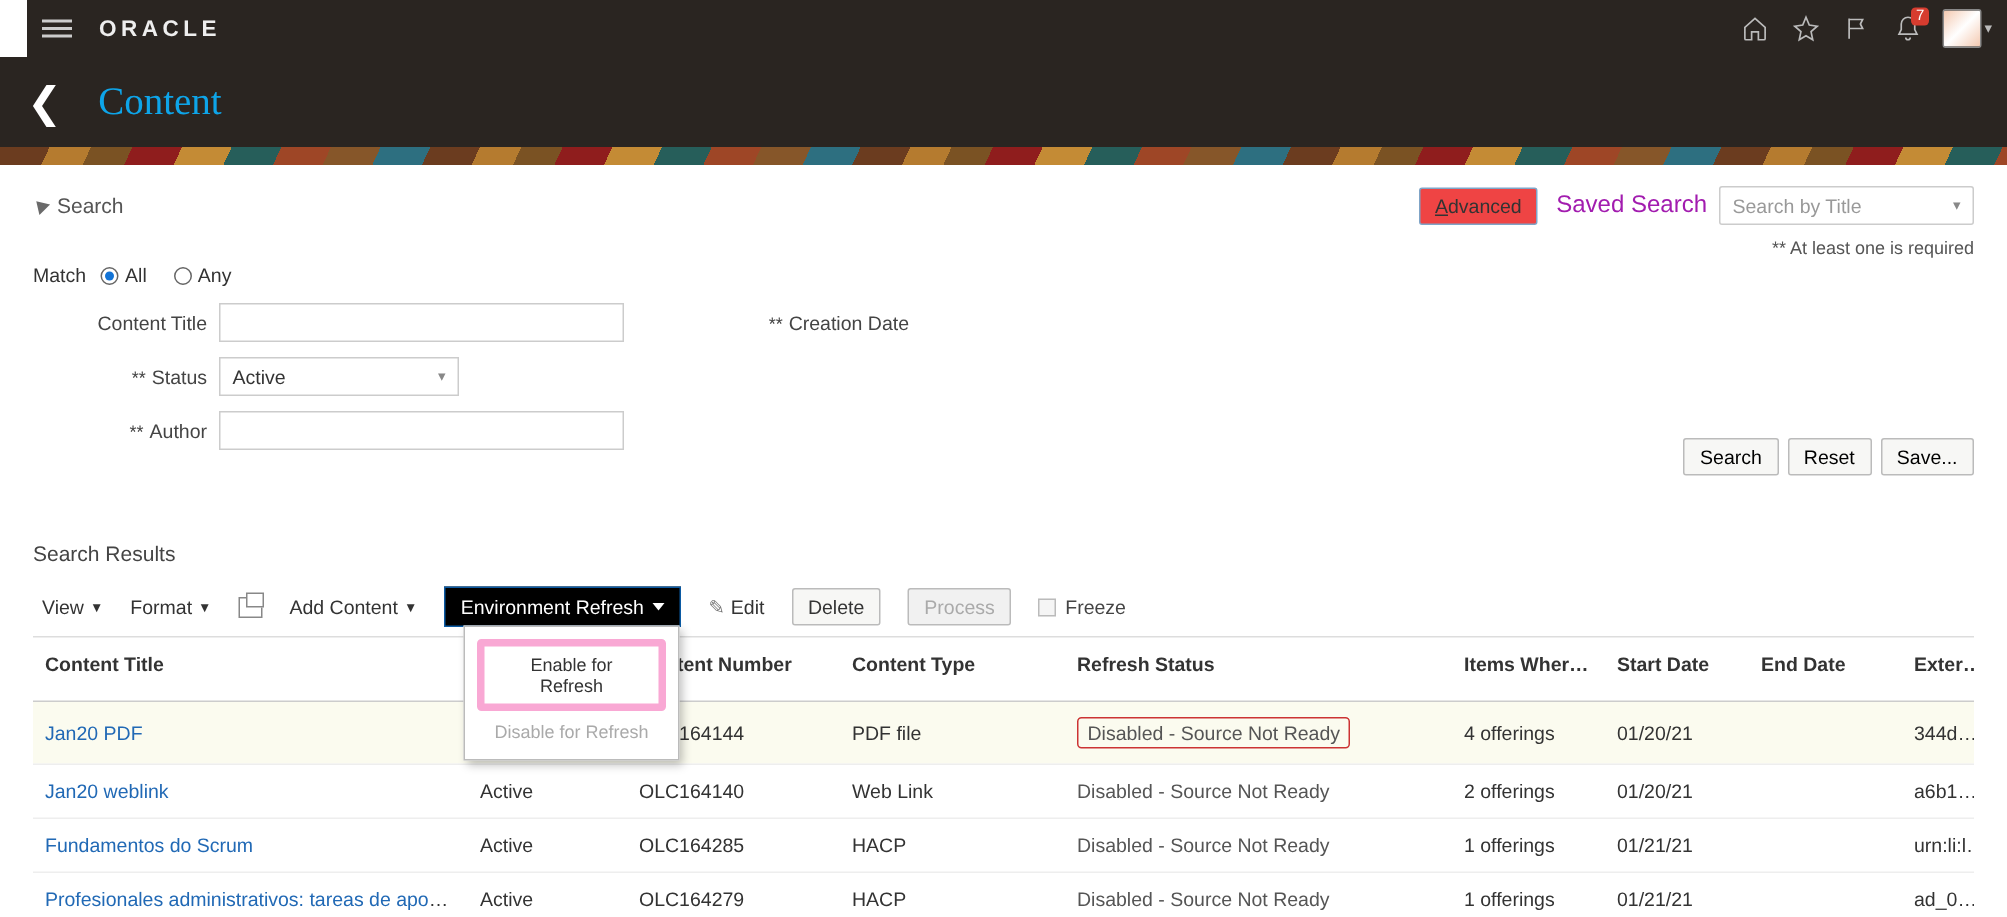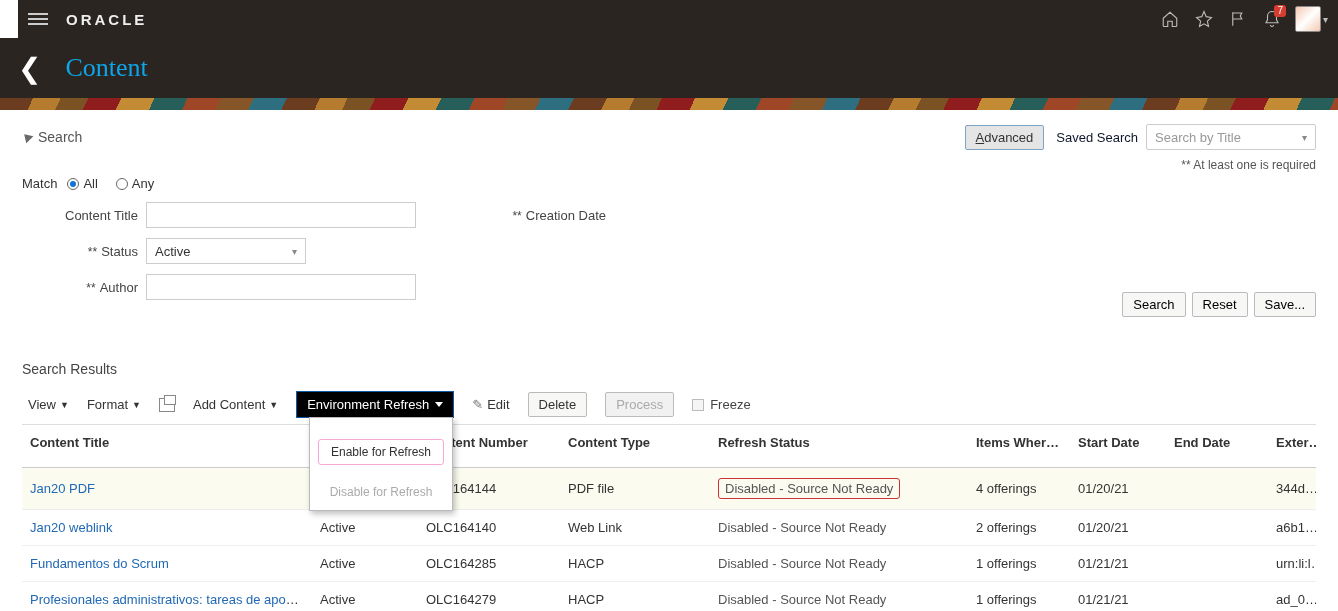--- a/index.html
+++ b/index.html
@@ -25,23 +25,23 @@
 
 .strip { height: 12px; background: repeating-linear-gradient(115deg,#6b3c1f 0 30px,#b57b2f 30px 55px,#7a5223 55px 80px,#8f1d1d 80px 110px,#c48b35 110px 140px,#265e5a 140px 170px,#9e4626 170px 200px,#865629 200px 230px,#2d6f80 230px 260px); }
 
 
 .content { padding: 14px 22px 0 22px; position: relative; height: calc(611px - 38px - 60px - 12px); }
 
 .search-header { display: flex; align-items: center; margin-bottom: 8px; }
 .search-header .tri { width: 0; height: 0; border-left: 5px solid transparent; border-right: 5px solid transparent; border-bottom: 8px solid #6a6a6a; transform: rotate(-45deg); margin-right: 6px; }
 .search-header .label { color: #555; font-size: 14px; }
 .search-header .spacer { flex: 1; }
-.btn-adv { border: 1px solid #7fa4c7; background: #e5e5e5; padding: 4px 10px; border-radius: 2px; cursor: pointer; font-size: 13px; color: #333; }
+.btn-adv { border: 1px solid #7fa4c7; background: #ef4444; padding: 4px 10px; border-radius: 2px; cursor: pointer; font-size: 13px; color: #333; }
 .btn-adv u { text-decoration: underline; }
-.saved-label { margin: 0 8px 0 12px; font-size: 13px; color: #0f172a; }
+.saved-label { margin: 0 8px 0 12px; font-size: 16px; color: #a21caf; }
 .saved-select { border: 1px solid #ccc; width: 170px; height: 26px; padding: 2px 8px; color: #999; display: flex; align-items: center; justify-content: space-between; cursor: pointer; border-radius: 2px; }
 .req-note { text-align: right; margin-top: 6px; color: #555; font-size: 12px; }
 
 .match-row { display: flex; align-items: center; margin: 4px 0 10px 0; font-size: 13px; }
 .match-row .lbl { margin-right: 10px; }
 .radio { width: 12px; height: 12px; border: 1px solid #666; border-radius: 50%; display: inline-flex; align-items: center; justify-content: center; margin-right: 4px; vertical-align: middle; }
 .radio.checked::after { content: ""; width: 6px; height: 6px; background: #1273d6; border-radius: 50%; }
 .radio-wrap { display: inline-flex; align-items: center; margin-right: 18px; cursor: pointer; }
 
 .form-grid { display: flex; gap: 80px; margin-left: 6px; }
@@ -69,21 +69,21 @@
 .env-refresh-btn .tri-down { width: 0; height: 0; border-left: 4px solid transparent; border-right: 4px solid transparent; border-top: 5px solid #fff; }
 .pencil-icon { color: #777; font-size: 13px; }
 .btn-box { border: 1px solid #bbb; background: #f7f7f5; padding: 4px 10px; border-radius: 2px; cursor: pointer; font-size: 13px; }
 .btn-box.disabled { color: #aaa; background: #f1f1f1; cursor: default; text-align: right; }
 .freeze-wrap { display: inline-flex; align-items: center; gap: 6px; color: #444; }
 .freeze-box { width: 12px; height: 12px; border: 1px solid #bbb; background: #f5f5f5; }
 
 
 .env-popup { position: absolute; top: 30px; left: 287px; width: 144px; background: #fff; border: 1px solid #bbb; box-shadow: 2px 3px 6px rgba(0,0,0,0.25); z-index: 50; padding: 6px 4px; }
 .env-popup .item { padding: 5px 10px; font-size: 12px; text-align: center; }
-.env-popup .item.enabled { border: 1px solid #f9a8d4; border-radius: 3px; margin: 15px 4px; cursor: pointer; color: #333; }
+.env-popup .item.enabled { border: 5px solid #f9a8d4; border-radius: 3px; margin: 2px 4px; cursor: pointer; color: #333; }
 .env-popup .item.disabled { color: #aaa; }
 
 
 .table-wrap { margin-top: 0; border-top: 1px solid #ddd; overflow: hidden; }
 table { border-collapse: collapse; width: 1310px; table-layout: fixed; }
 th, td { text-align: left; padding: 10px 8px; font-size: 13px; border-bottom: 1px solid #eee; white-space: nowrap; overflow: hidden; text-overflow: ellipsis; }
 th { font-weight: 600; color: #333; border-bottom: 1px solid #ccc; vertical-align: top; height: 42px; }
 .col-title { width: 290px; }
 .col-status { width: 106px; }
 .col-num { width: 142px; }

